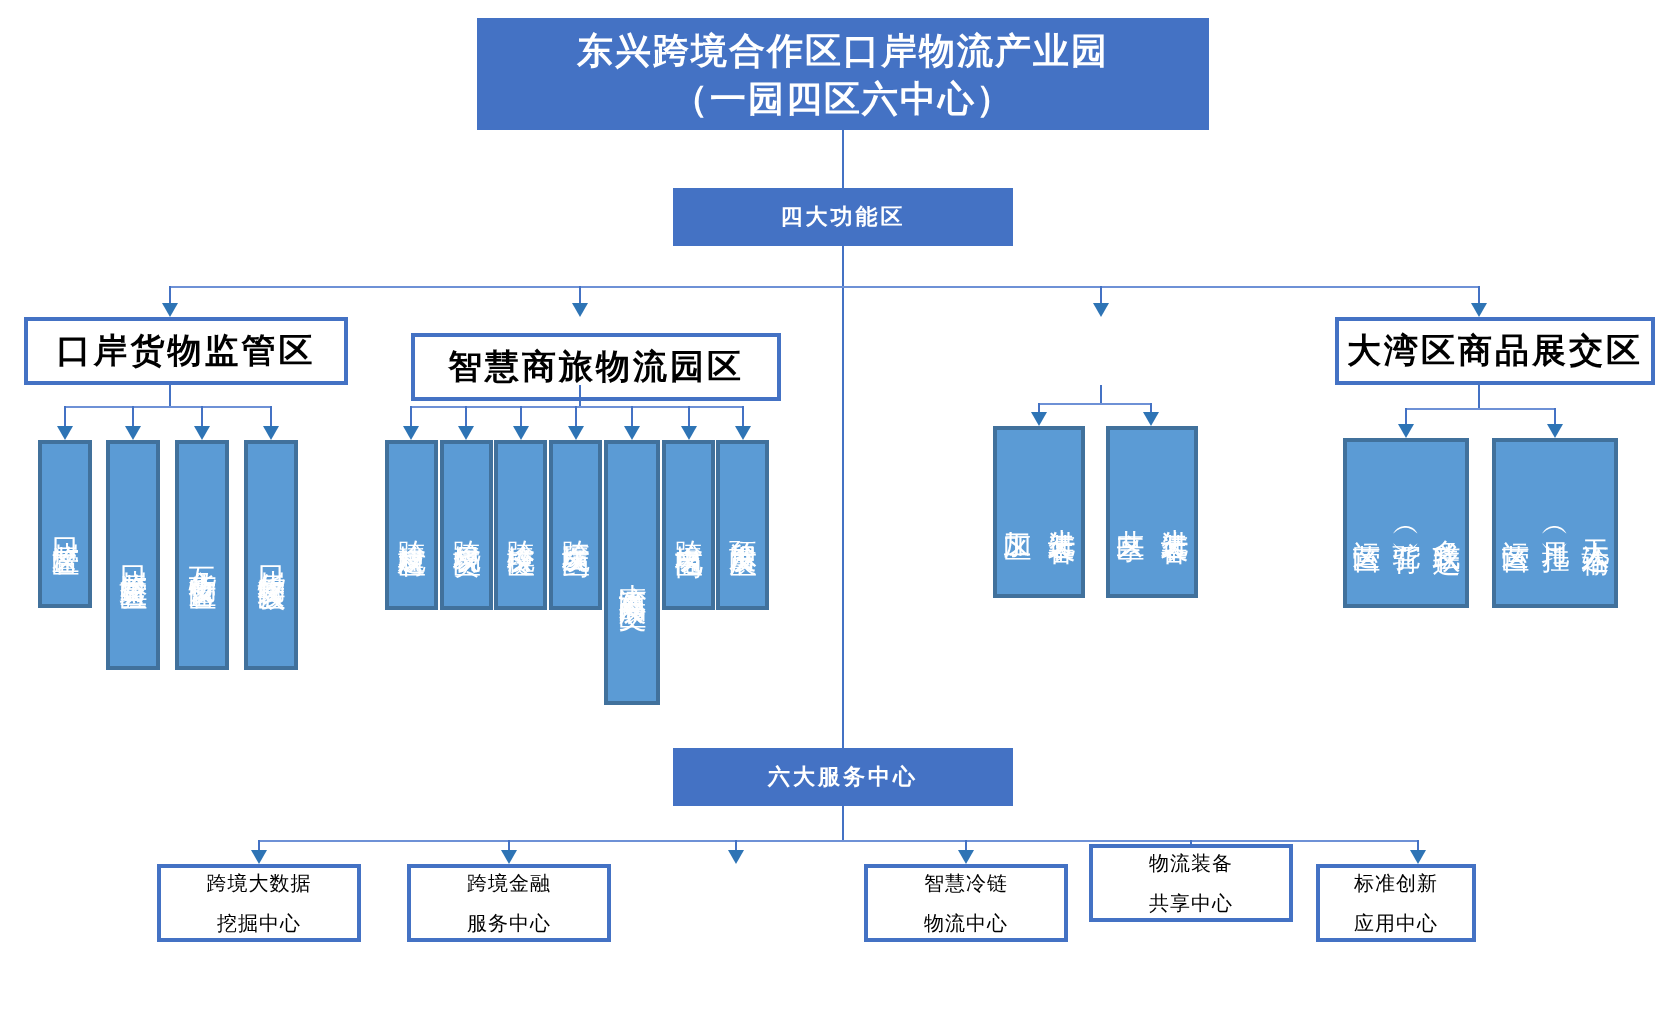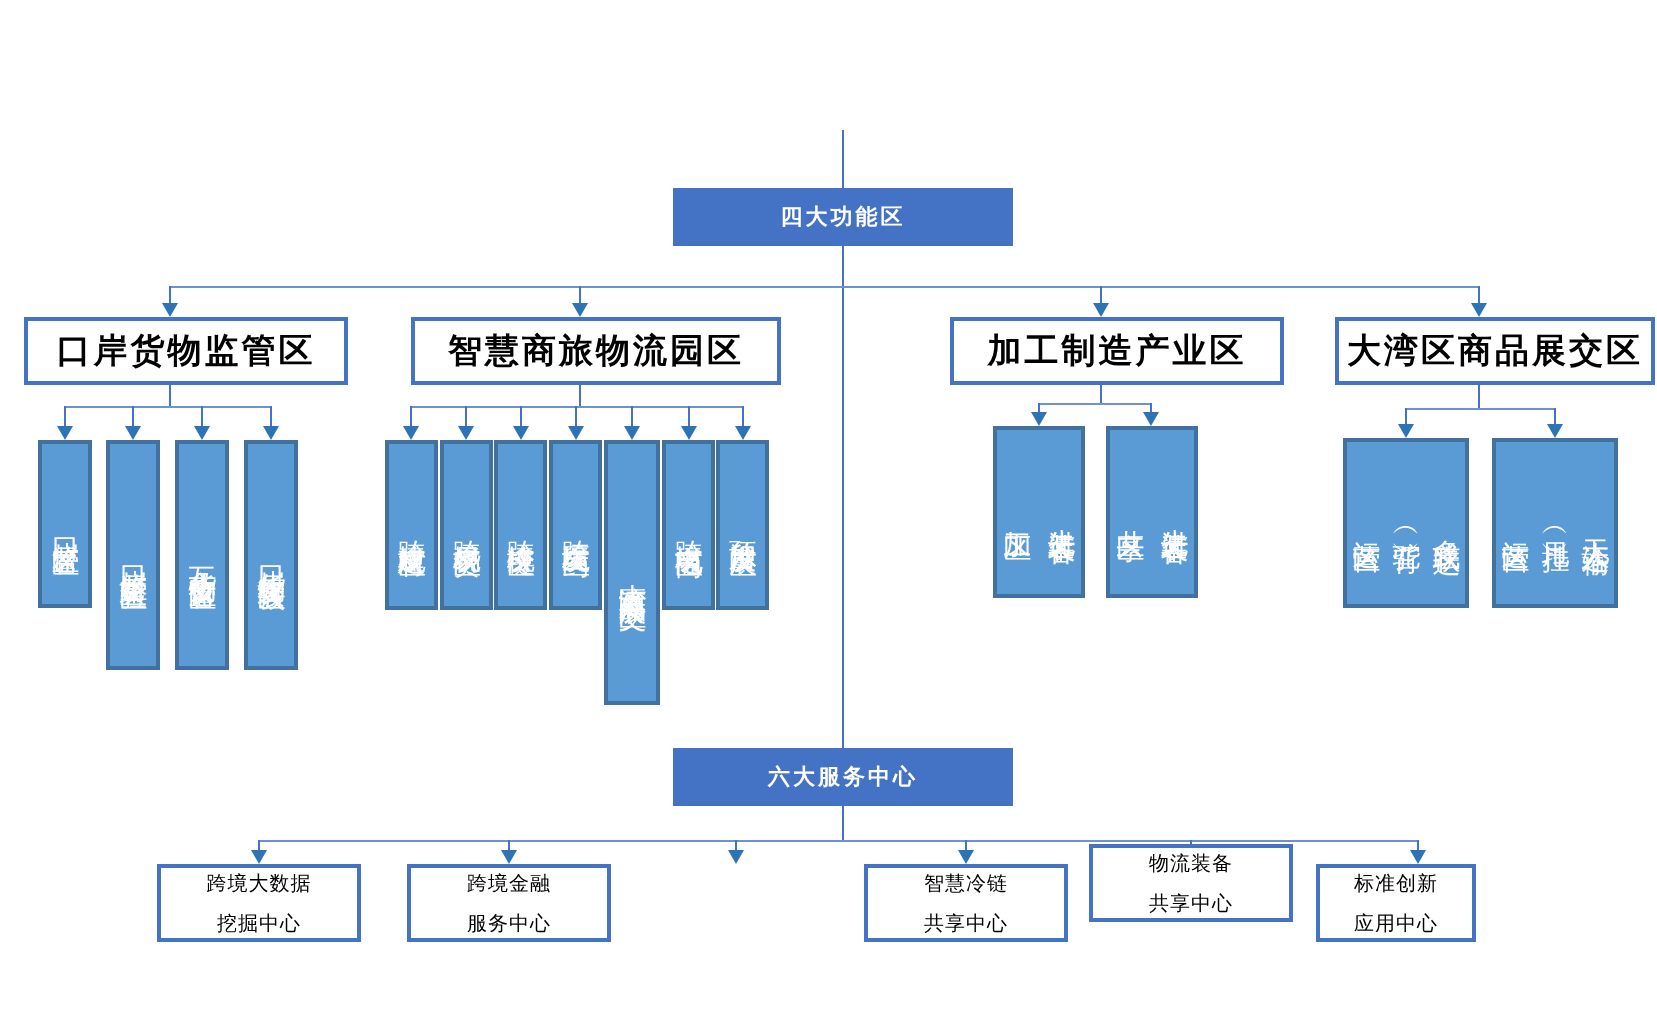--- a/index.html
+++ b/index.html
@@ -62,40 +62,41 @@
     border-left:8px solid transparent;
     border-right:8px solid transparent;
     border-top:14px solid #2E74B5;
   }
 </style>
 </head>
 <body>
 
 <div id="canvas">
 
+  <div class="hdr title-box" style="left:477px;top:18px;width:732px;height:112px;">东兴跨境合作区口岸物流产业园
+（一园四区六中心）</div>
 
   <div class="v" style="left:842px;top:130px;height:58px;"></div>
 
   <div class="hdr band-box" style="left:673px;top:188px;width:340px;height:58px;">四大功能区</div>
 
   <div class="v" style="left:842px;top:246px;height:502px;"></div>
 
   <div class="h" style="left:169px;top:286px;width:1311px;"></div>
   <div class="v" style="left:169px;top:286px;height:19px;"></div>
   <div class="ar" style="left:162px;top:303px;"></div>
   <div class="v" style="left:579px;top:286px;height:19px;"></div>
   <div class="ar" style="left:572px;top:303px;"></div>
   <div class="v" style="left:1100px;top:286px;height:19px;"></div>
   <div class="ar" style="left:1093px;top:303px;"></div>
   <div class="v" style="left:1478px;top:286px;height:19px;"></div>
   <div class="ar" style="left:1471px;top:303px;"></div>
 
   <div class="wbox head-box" style="left:8px;top:317px;width:324px;height:68px;">口岸货物监管区</div>
-  <div class="wbox head-box" style="left:395px;top:317px;width:370px;height:68px;">智慧商旅物流园区</div>
-  <div class="wbox head-box" style="left:934px;top:317px;width:334px;height:68px;">加工制造产业区</div>
+  <div class="wbox head-box" style="left:395px;top:333px;width:370px;height:68px;">智慧商旅物流园区</div>
   <div class="wbox head-box" style="left:1319px;top:317px;width:320px;height:68px;">大湾区商品展交区</div>
 
   <div class="v" style="left:169px;top:385px;height:22px;"></div>
   <div class="h" style="left:64px;top:406px;width:208px;"></div>
   <div class="v" style="left:64px;top:406px;height:21px;"></div>
   <div class="ar" style="left:57px;top:426px;"></div>
   <div class="v" style="left:132px;top:406px;height:21px;"></div>
   <div class="ar" style="left:125px;top:426px;"></div>
   <div class="v" style="left:201px;top:406px;height:21px;"></div>
   <div class="ar" style="left:194px;top:426px;"></div>
@@ -203,19 +204,19 @@
   <div class="v" style="left:1190px;top:840px;height:12px;"></div>
   <div class="ar" style="left:1183px;top:850px;"></div>
   <div class="v" style="left:1417px;top:840px;height:12px;"></div>
   <div class="ar" style="left:1410px;top:850px;"></div>
 
   <div class="wbox center-box" style="left:157px;top:864px;width:204px;height:78px;">跨境大数据
 挖掘中心</div>
   <div class="wbox center-box" style="left:407px;top:864px;width:204px;height:78px;">跨境金融
 服务中心</div>
   <div class="wbox center-box" style="left:864px;top:864px;width:204px;height:78px;">智慧冷链
-共享中心</div>
+物流中心</div>
   <div class="wbox center-box" style="left:1089px;top:844px;width:204px;height:78px;">物流装备
 共享中心</div>
   <div class="wbox center-box" style="left:1316px;top:864px;width:160px;height:78px;">标准创新
 应用中心</div>
 
 </div>
 
 </body></html>

